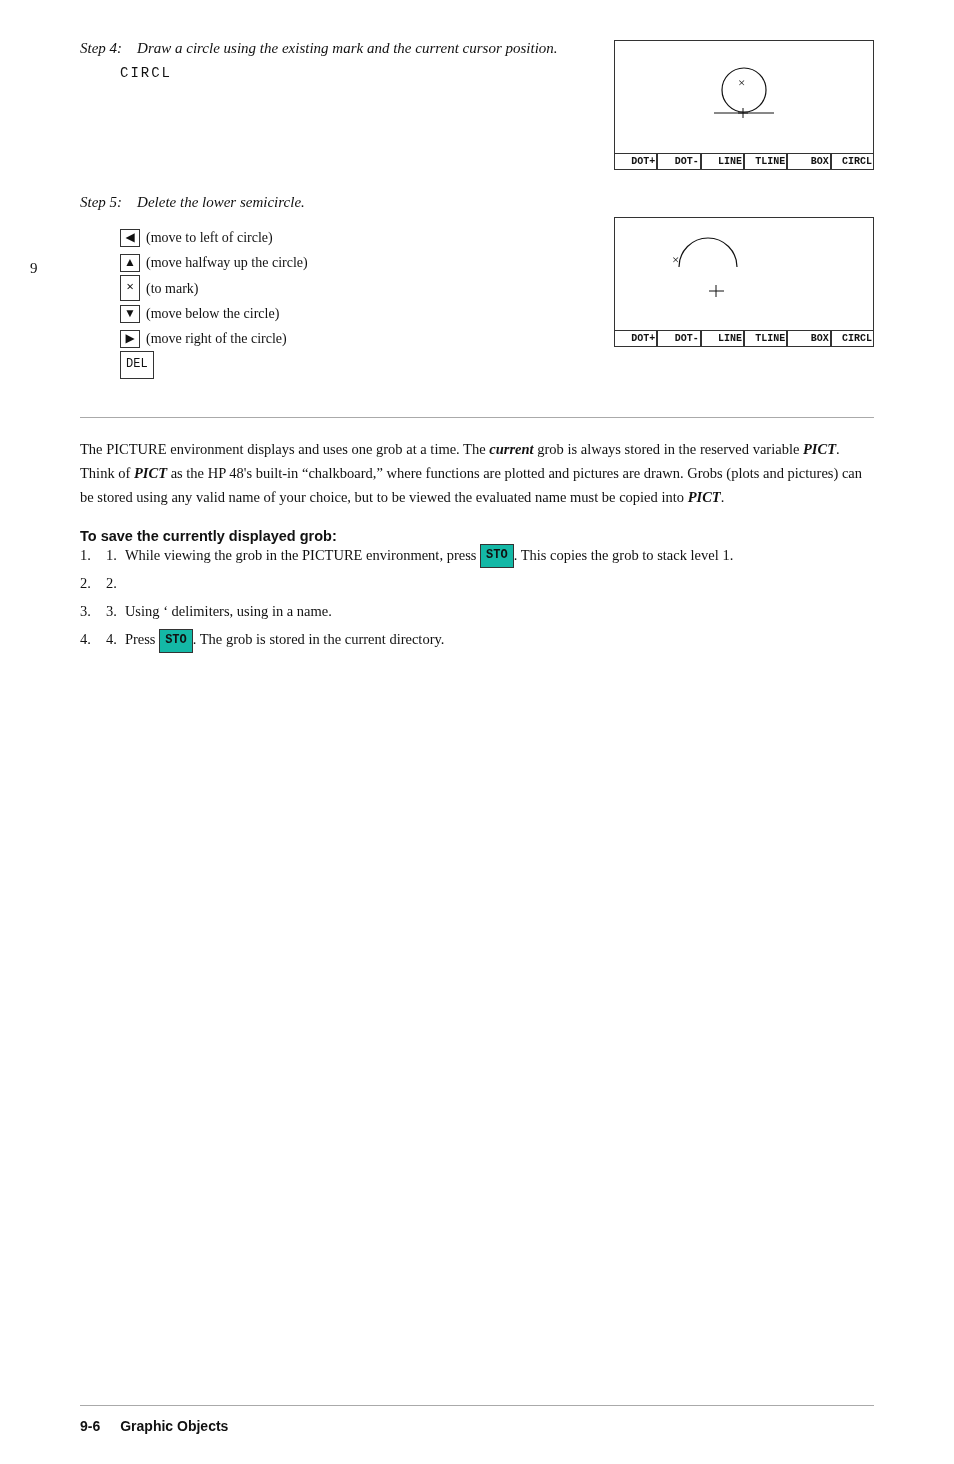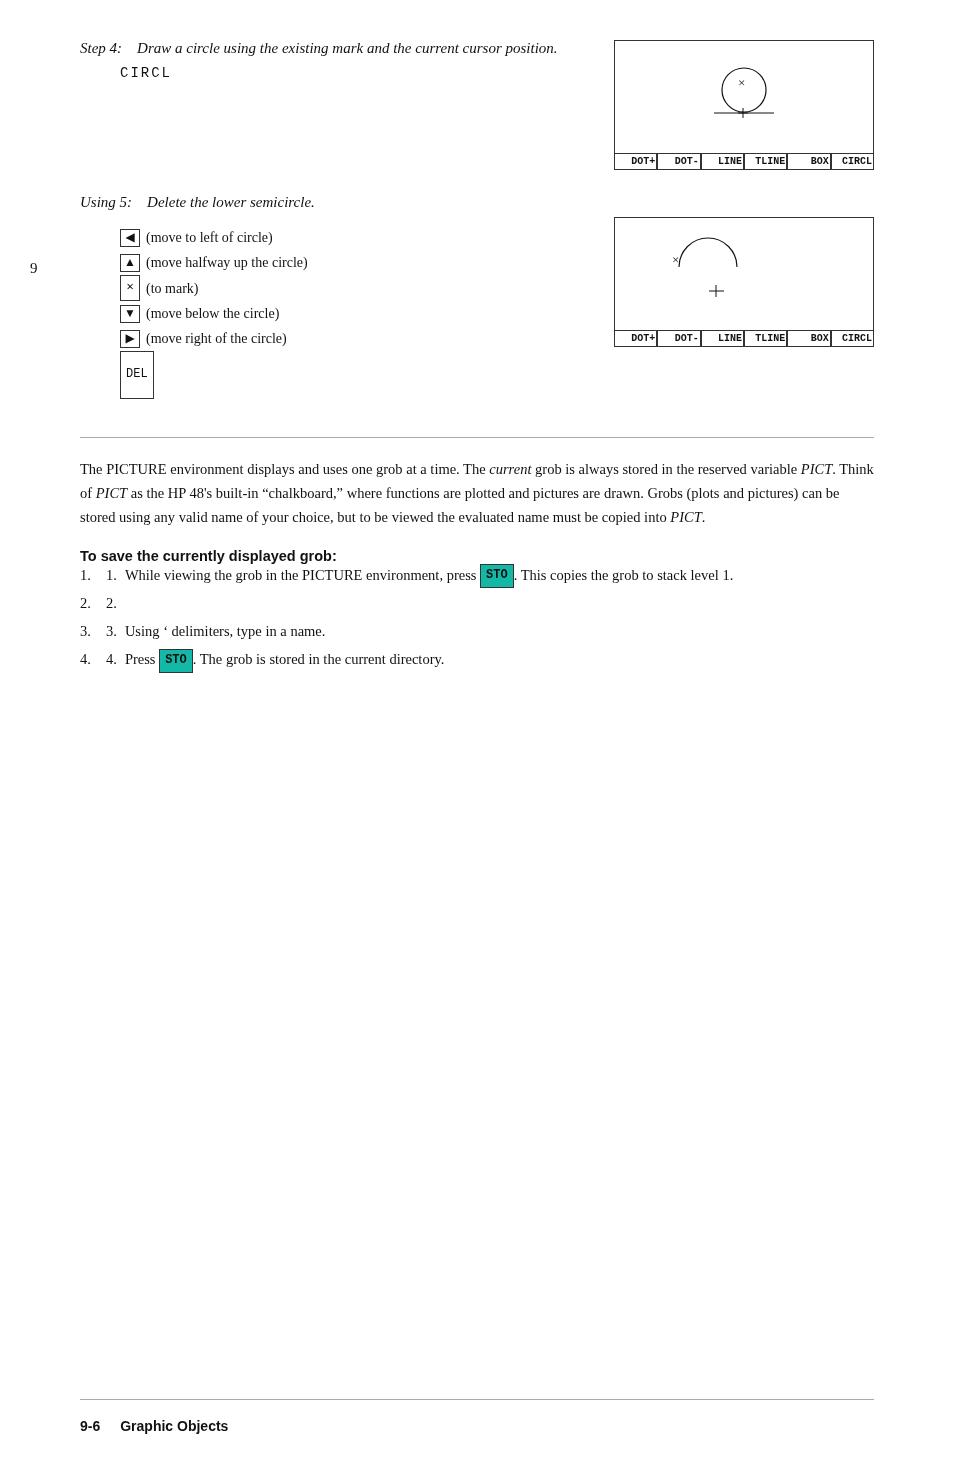--- a/index.html
+++ b/index.html
@@ -138,21 +138,21 @@
       display: inline-flex;
       align-items: center;
       justify-content: center;
       font-size: 12px;
     }
 
     .del-key {
       border: 1px solid #333;
       font-family: 'Courier New', Courier, monospace;
       font-size: 12px;
-      padding: 12px 5px;
+      padding: 2px 5px;
       display: inline-block;
     }
 
     
     .section-divider {
       border: none;
       border-top: 1px solid #aaa;
       margin: 30px 0 20px 0;
     }
 
@@ -163,21 +163,21 @@
       font-family: Arial, Helvetica, sans-serif;
       margin-bottom: 14px;
     }
 
     .section-body {
       font-size: 14.5px;
       line-height: 1.65;
       margin-bottom: 14px;
     }
 
-    .italic-text { font-style: italic; }
+    .italic-text { font-style: italic; font-weight: bold; }
 
     
     .subsection-title {
       font-size: 14.5px;
       font-weight: bold;
       font-family: Arial, Helvetica, sans-serif;
       margin: 18px 0 0 0;
     }
 
     
@@ -210,21 +210,21 @@
       right: 80px;
       font-size: 14px;
       font-weight: bold;
       font-family: Arial, Helvetica, sans-serif;
       max-width: 820px;
       margin: 0 auto;
     }
 
     .footer-inner {
       border-top: 1px solid #aaa;
-      padding-top: 18px;
+      padding-top: 12px;
       display: flex;
       align-items: center;
       gap: 20px;
     }
 
     
     .inline-key {
       display: inline-flex;
       align-items: center;
       justify-content: center;
@@ -276,21 +276,21 @@
           <span>TLINE</span>
           <span>BOX</span>
           <span>CIRCL</span>
         </div>
       </div>
     </div>
   </div>
 
   <div style="margin-top: 24px;">
     <div class="step-label">
-      <span>Using 5:</span>
+      <span>Step 5:</span>
       &nbsp;&nbsp;
       <span>Delete the lower semicircle.</span>
     </div>
     <div class="step-row">
       <div class="step-left">
         <ul class="key-list">
           <li>
             <span class="key-arrow">◀</span>
             <span>(move to left of circle)</span>
           </li>
@@ -356,21 +356,21 @@
       <span>
         While viewing the grob in the PICTURE environment, press <span class="inline-key">STO</span>. This copies the grob to stack level 1.
       </span>
     </li>
     <li>
       <span>2.</span>
     </li>
     <li>
       <span>3.</span>
       <span>
-        Using ‘ delimiters, type in a name.
+        Using ‘ delimiters, using in a name.
       </span>
     </li>
     <li>
       <span>4.</span>
       <span>
         Press <span class="inline-key">STO</span>. The grob is stored in the current directory.
       </span>
     </li>
   </ol>
 

